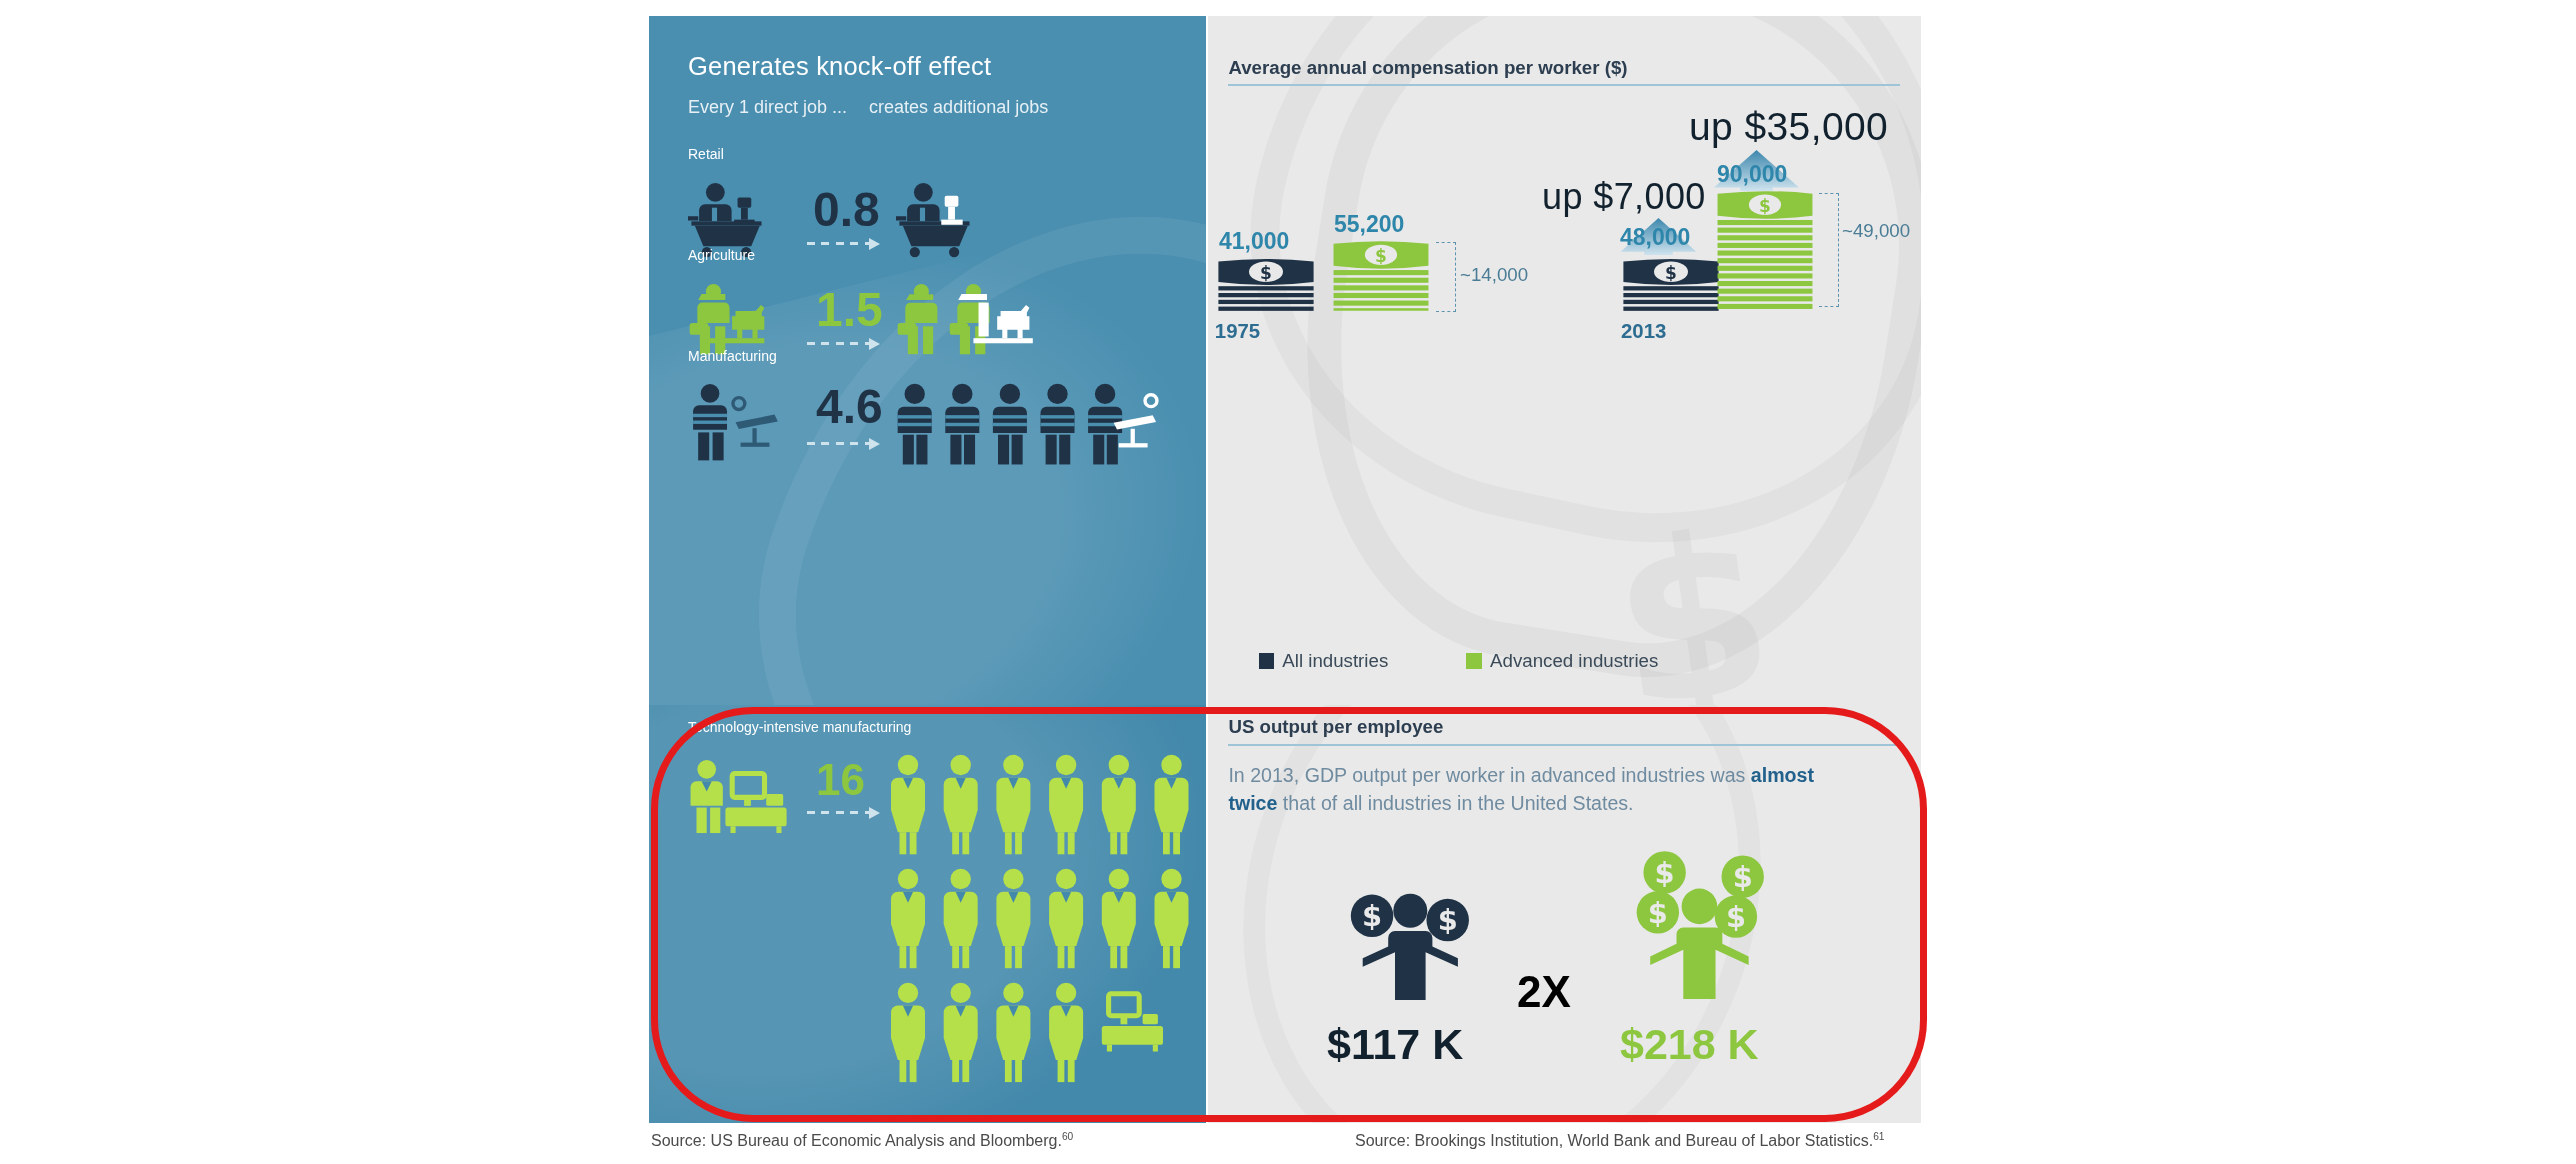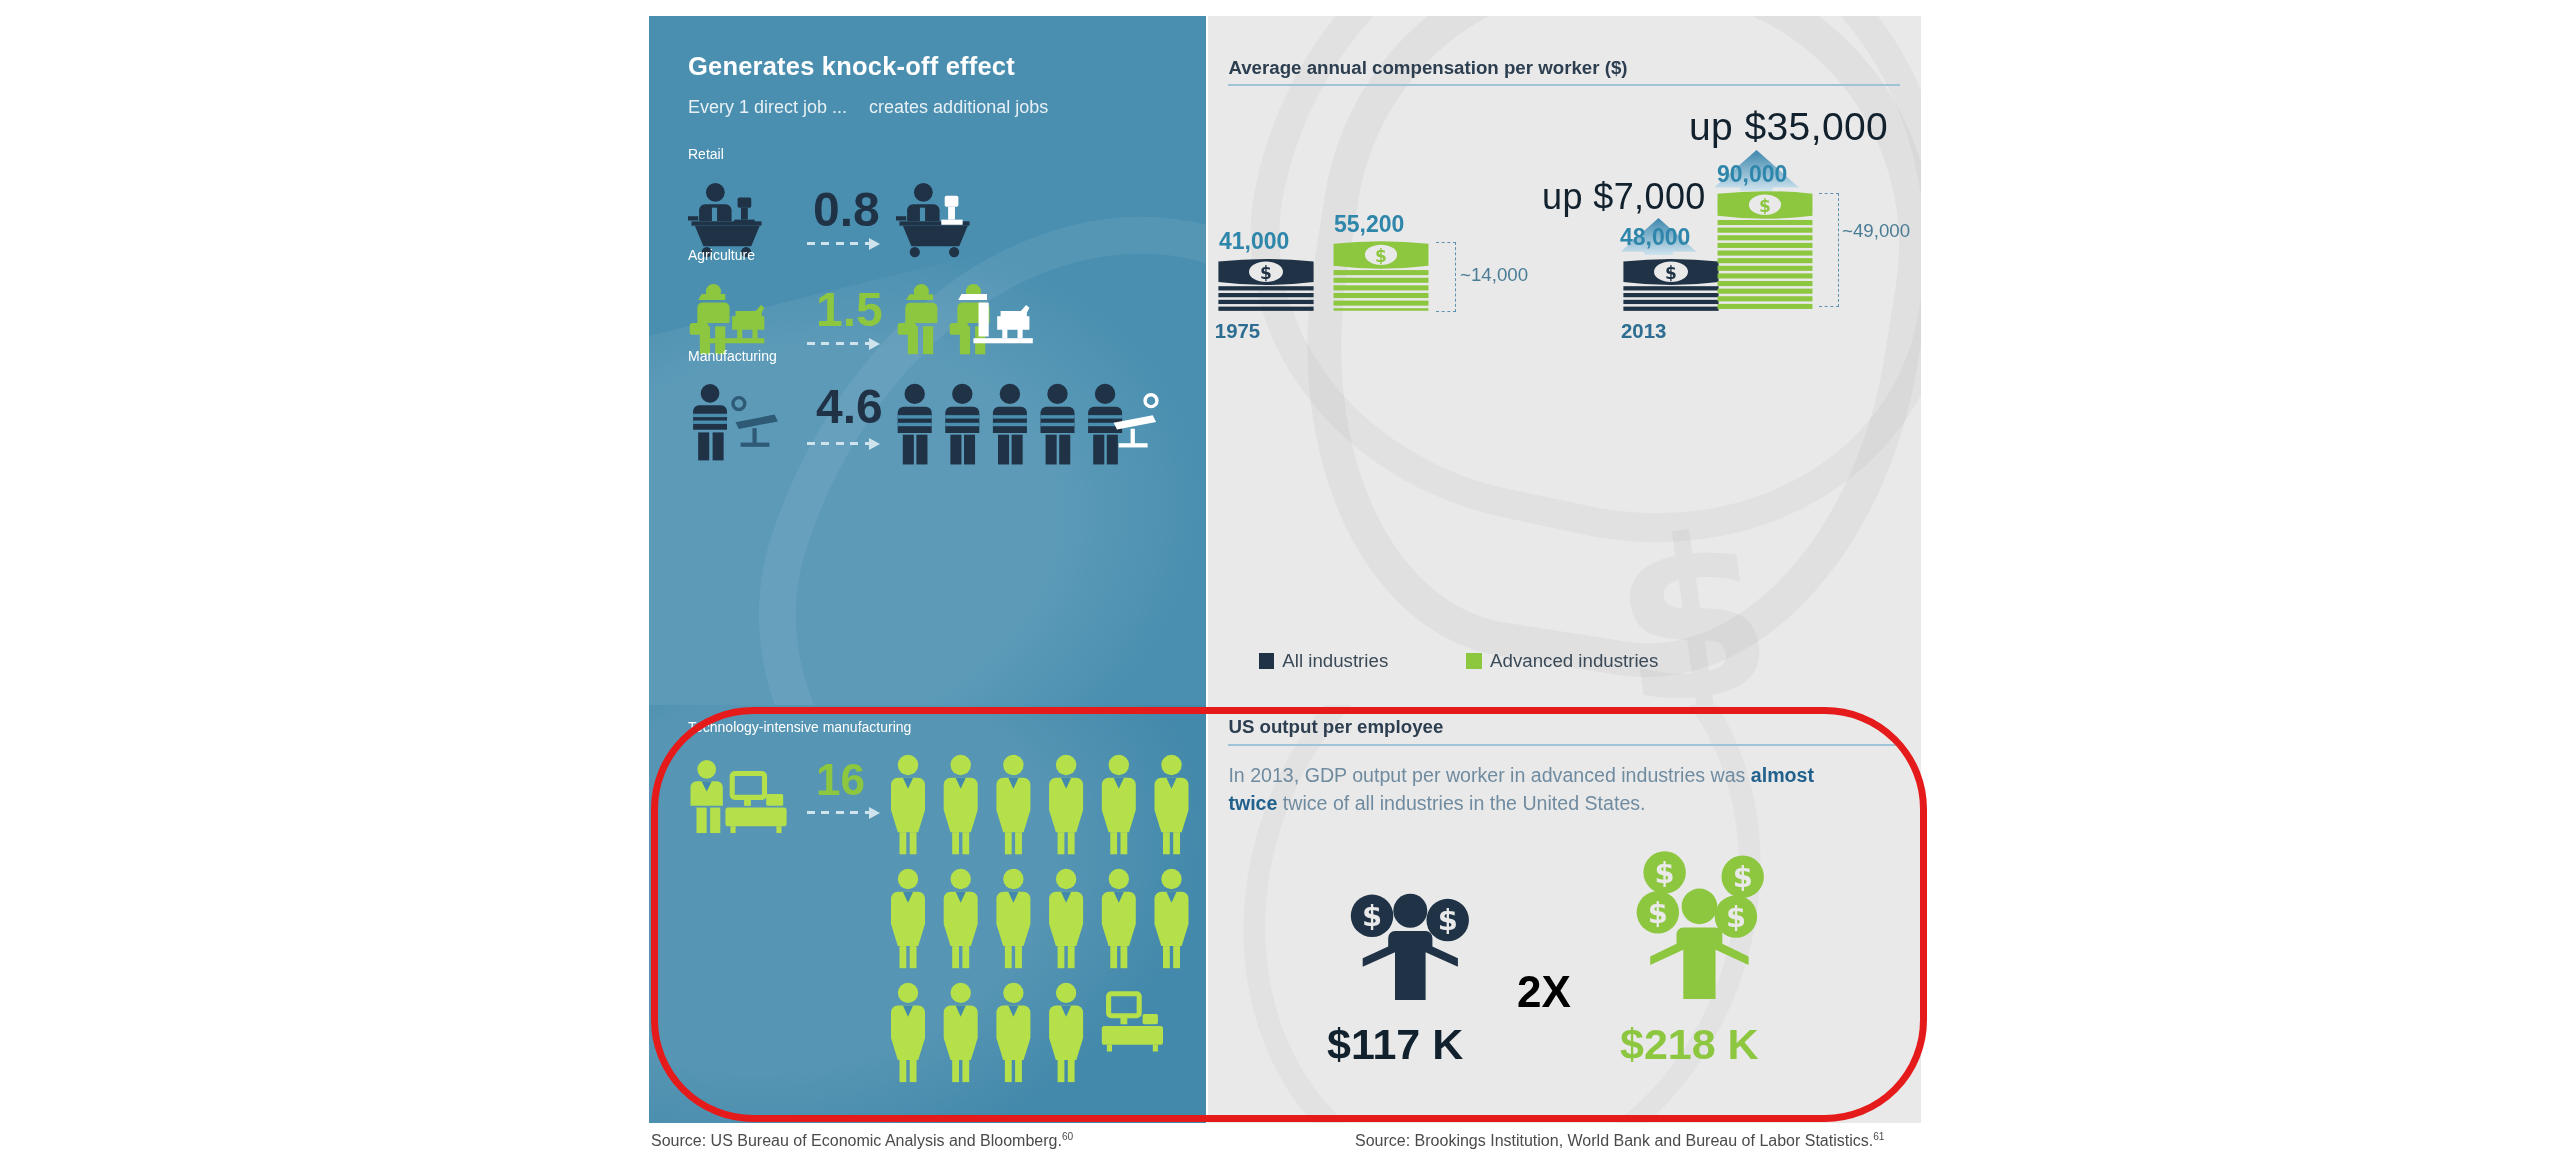--- a/index.html
+++ b/index.html
@@ -24,21 +24,21 @@
   .wm-r{left:102px;top:-60px;width:544px;height:646px;border:34px solid rgba(0,0,0,.035);
         border-radius:46% 46% 40% 40%/40% 40% 50% 50%;transform:rotate(9deg);}
   .wm-r2{left:213px;top:102px;width:476px;height:544px;border:22px solid rgba(0,0,0,.028);
          border-radius:50%;transform:rotate(-6deg) skewX(-7deg);}
   .wm-rdollar{left:408px;top:476px;font-size:221px;color:rgba(0,0,0,.035);font-weight:bold;
               font-family:"DejaVu Sans",sans-serif;transform:rotate(-8deg);}
   .wm-rb{left:51px;top:-136px;width:646px;height:595px;border:29px solid rgba(0,0,0,.030);
          border-radius:50% 50% 44% 44%/58% 58% 42% 42%;transform:rotate(12deg);}
 
   
-  .lt-title{position:absolute;left:39px;top:36px;color:#ffffff;font-size:25.5px;font-weight:bold;letter-spacing:0.2px;}
+  .lt-title{position:absolute;left:39px;top:36px;color:#ffffff;font-size:25.5px;font-weight:normal;letter-spacing:0.2px;}
   .lt-sub{position:absolute;left:39px;top:81px;color:#e7f0f5;font-size:18px;}
   .lt-sub .gap{display:inline-block;width:22px;}
 
   .grp-label{position:absolute;color:#ffffff;font-size:14px;}
   .big-num{position:absolute;font-size:48px;font-weight:bold;line-height:1;}
   .num-dark{color:#1f3246;}
   .num-green{color:#8dc63f;}
 
   .arrow{position:absolute;height:5.1px;display:flex;align-items:center;}
   .arrow .dashes{height:3.4px;flex:1;
@@ -458,21 +458,21 @@
       </span>
     </div>
   </div>
 
   <div class="panel" id="right-bottom">
     <div class="wm wm-r2" style="top:-102px;left:34px;"></div>
 
     <div class="sec-head" style="top:11px;">US output per employee</div>
     <div class="sec-rule" style="top:39px;width:672px;"></div>
     <div class="sec-body" style="top:57px;width:629px;">
-      <span>In 2013, GDP output per worker in advanced industries was </span><b>almost twice</b><span> twice of all industries in the United States.</span>
+      <span>In 2013, GDP output per worker in advanced industries was </span><b>almost twice</b><span> that of all industries in the United States.</span>
     </div>
 
     <div class="fig" style="left:136px;top:170px;">
       <svg width="136" height="136" viewBox="0 0 160 160">
         <g fill="#1f3246">
           <circle cx="33" cy="48" r="25"></circle>
           <text x="33" y="60" font-family="DejaVu Sans, sans-serif" font-size="34" font-weight="bold" fill="#e9e9e9" text-anchor="middle">$</text>
           <circle cx="122" cy="53" r="25"></circle>
           <text x="122" y="65" font-family="DejaVu Sans, sans-serif" font-size="34" font-weight="bold" fill="#e9e9e9" text-anchor="middle">$</text>
           <circle cx="78" cy="42" r="20"></circle>

